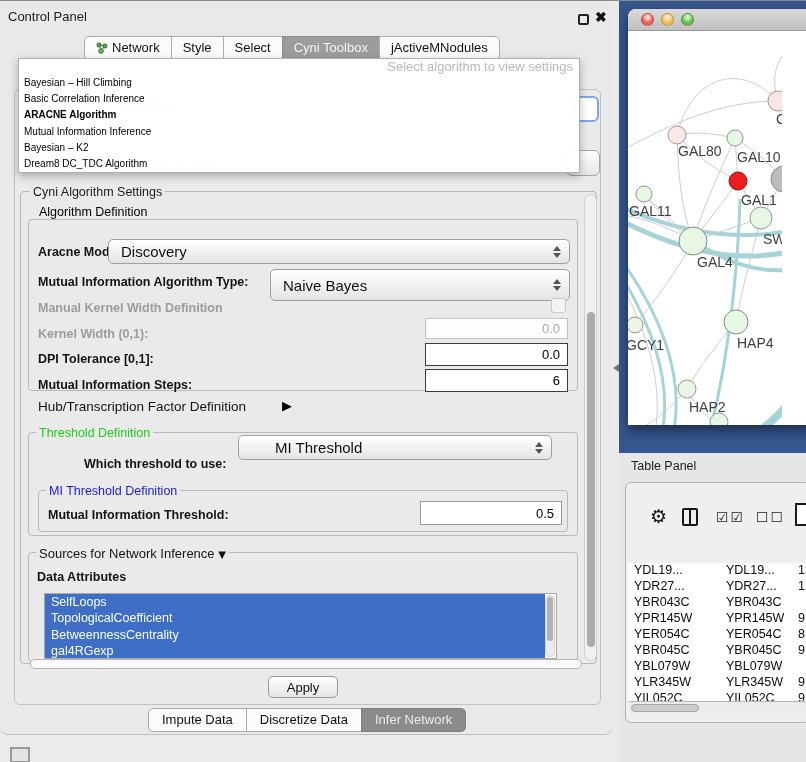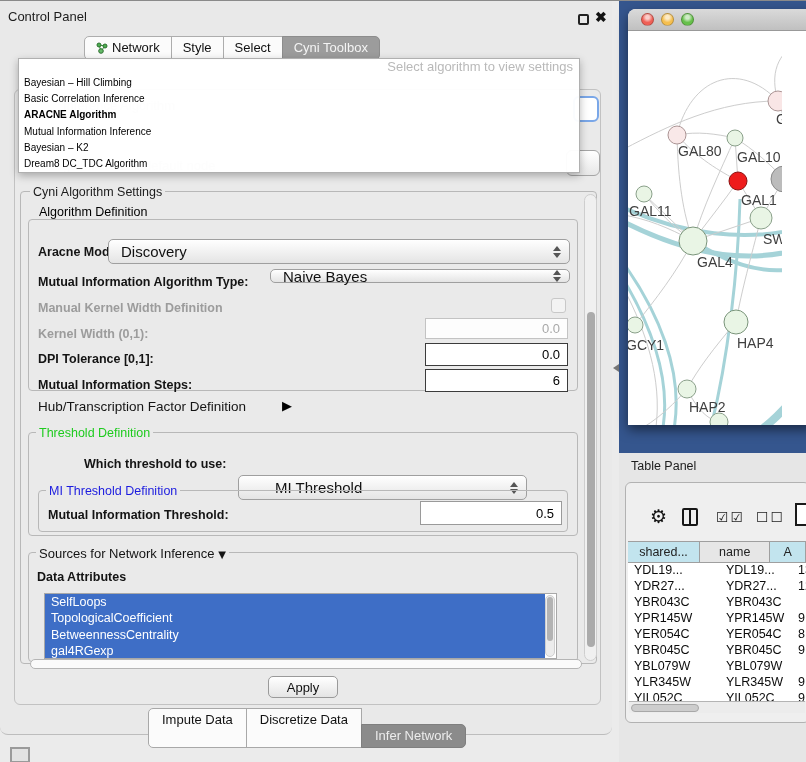--- a/index.html
+++ b/index.html
@@ -59,50 +59,50 @@
   .spin i{display:block;width:0;height:0;border-left:4px solid transparent;border-right:4px solid transparent;}
   .spin .up{border-bottom:5px solid #555;}
   .spin .dn{border-top:5px solid #555;}
   .tfield{background:#fff;font-size:13px;display:flex;align-items:center;justify-content:flex-end;padding-right:7px;}
   .tfield.dis{border:1px solid #c3c3c3;color:#a8a8a8;background:#fdfdfd;}
   .tfield.strong{border:1px solid #3c3c3c;color:#000;}
   .tfield.norm{border:1px solid #9a9a9a;color:#000;}
   #aracne-label{left:38px;top:244px;}
   #aracne-combo{left:108px;top:238px;width:462px;height:25px;}
   #mitype-label{left:38px;top:274px;}
-  #mitype-combo{left:270px;top:268px;width:300px;height:14px;}
+  #mitype-combo{left:270px;top:268px;width:300px;height:32px;}
   #mkw-label{left:38px;top:300px;}
   #mkw-check{left:551px;top:297px;width:15px;height:15px;border:1px solid #c8c8c8;border-radius:3px;background:#f3f3f3;}
   #kw-label{left:38px;top:326px;font-weight:bold;}
   #kw-field{left:425px;top:317px;width:143px;height:21px;}
   #dpi-label{left:38px;top:351px;}
   #dpi-field{left:425px;top:342px;width:143px;height:23px;}
   #mistep-label{left:38px;top:377px;}
   #mistep-field{left:425px;top:368px;width:143px;height:23px;}
   #hub-label{left:38px;top:398px;font-size:13.5px;color:#141414;}
   #hub-arrow{left:282px;top:397px;font-size:13px;color:#000;font-family:"DejaVu Sans",sans-serif;}
   #which-label{left:84px;top:456px;}
-  #which-combo{left:238px;top:474px;width:289px;height:25px;padding-left:36px;}
+  #which-combo{left:238px;top:434px;width:314px;height:25px;padding-left:36px;}
   #mithr-label{left:48px;top:507px;}
   #mithr-field{left:420px;top:500px;width:142px;height:24px;}
   #src-arrow{font-size:10px;font-family:"DejaVu Sans",sans-serif;}
   #dataattr-label{left:37px;top:569px;font-size:12.5px;}
   #attr-list{left:44px;top:592px;width:513px;height:66px;border:1px solid #a8a8a8;background:#fff;overflow:hidden;}
   .attr-item{height:16.3px;line-height:16.3px;font-size:12.5px;padding-left:6px;color:#fff;width:500px;}
   #attr-vsb{left:545px;top:594px;width:10px;height:62px;background:#ececec;border:1px solid #cfcfcf;border-radius:5px;}
   #attr-vsb .thumb{position:absolute;left:1px;top:1px;width:6px;height:44px;background:#b3b3b3;border-radius:4px;}
   #settings-hsb{left:30px;top:658px;width:552px;height:10px;border:1px solid #b5b5b5;border-radius:5px;background:#fafafa;}
   #settings-vsb{left:584px;top:193px;width:13px;height:467px;background:#f0f0f0;border:1px solid #cecece;border-radius:7px;}
   #settings-vsb .thumb{position:absolute;left:1.5px;top:117px;width:8px;height:335px;background:#ababab;border-radius:5px;}
   #apply-btn{left:268px;top:675px;width:70px;height:22px;border:1px solid #9a9a9a;border-radius:5px;
     background:linear-gradient(#ffffff,#e4e4e4);font-size:13px;display:flex;align-items:center;justify-content:center;color:#111;}
   #bottom-tabs{left:148px;top:707px;display:flex;}
   .btab{padding:3px 13px 4px;font-size:13px;background:#fbfbfb;border:1px solid #a8a8a8;margin-left:-1px;color:#111;white-space:nowrap;}
   .btab:first-child{border-radius:5px 0 0 5px;margin-left:0;}
-  .btab:last-child{border-radius:0 5px 5px 0;margin-top:16px;}
+  .btab:last-child{border-radius:0 5px 5px 0;}
   .btab.sel{background:#8b8b8b;color:#ececec;border-color:#7f7f7f;}
   #cp-mini-icon{left:10px;top:746px;width:20px;height:16px;border:2px solid #9a9a9a;background:#e2e2e2;}
   #splitter-arrow{left:613px;top:363px;width:0;height:0;border-top:4px solid transparent;border-bottom:4px solid transparent;border-right:6px solid #777;}
   
   #desktop{left:619px;top:0;width:187px;height:452px;background:#35568e;}
   #table-bg{left:619px;top:452px;width:187px;height:310px;background:#e6e6e6;}
   #net-window{left:628px;top:8px;width:185px;height:416px;border-radius:8px 0 0 0;
     box-shadow:0 5px 12px rgba(0,0,0,0.5);background:#fff;}
   #net-titlebar{left:628px;top:8px;width:185px;height:22px;border-radius:8px 0 0 0;
     background:linear-gradient(#dadada,#c0c0c0);border-bottom:1px solid #999;display:flex;align-items:center;padding-left:13px;gap:7px;}
@@ -154,20 +154,23 @@
           <span>Network</span>
         </div>
         <div class="tab">
           <span>Style</span>
         </div>
         <div class="tab">
           <span>Select</span>
         </div>
         <div class="tab sel">
           <span>Cyni Toolbox</span>
+        </div>
+        <div class="tab">
+          <span>jActiveMNodules</span>
         </div>
       </div>
 
     <div class="abs" id="content-panel">
       <div class="abs ghost" id="ghost-label" style="left:48px;top:8px;">Inference Algorithm</div>
       <div class="abs ghost" id="ghost-value" style="left:48px;top:68px;">galFiltered.sif default node</div>
     </div>
     <div class="abs" id="stub-combo"></div>
     <div class="abs" id="stub-button"></div>
 
@@ -338,25 +341,20 @@
       </svg>
     </div>
 
   <div class="abs" id="tp-title">Table Panel</div>
   <div class="abs" id="tp-panel"></div>
   <div class="abs" id="tp-gear">⚙</div>
   <div class="abs" id="tp-cols"></div>
   <div class="abs" id="tp-checked">☑☑</div>
   <div class="abs" id="tp-unchecked">☐☐</div>
   <div class="abs" id="tp-doc"></div>
-  <div class="abs" id="tp-header">
-      <div class="hcell hl" style="width: 81px;">shared...</div>
-      <div class="hcell" style="width: 79px;">name</div>
-      <div class="hcell hl" style="width: 40px;">A</div>
-    </div>
   <div class="abs" id="tp-body">
       <div class="trow">
         <div class="tcell c1">YDL19...</div>
         <div class="tcell c2">YDL19...</div>
         <div class="tcell c3">13</div>
       </div>
       <div class="trow">
         <div class="tcell c1">YDR27...</div>
         <div class="tcell c2">YDR27...</div>
         <div class="tcell c3">12</div>

